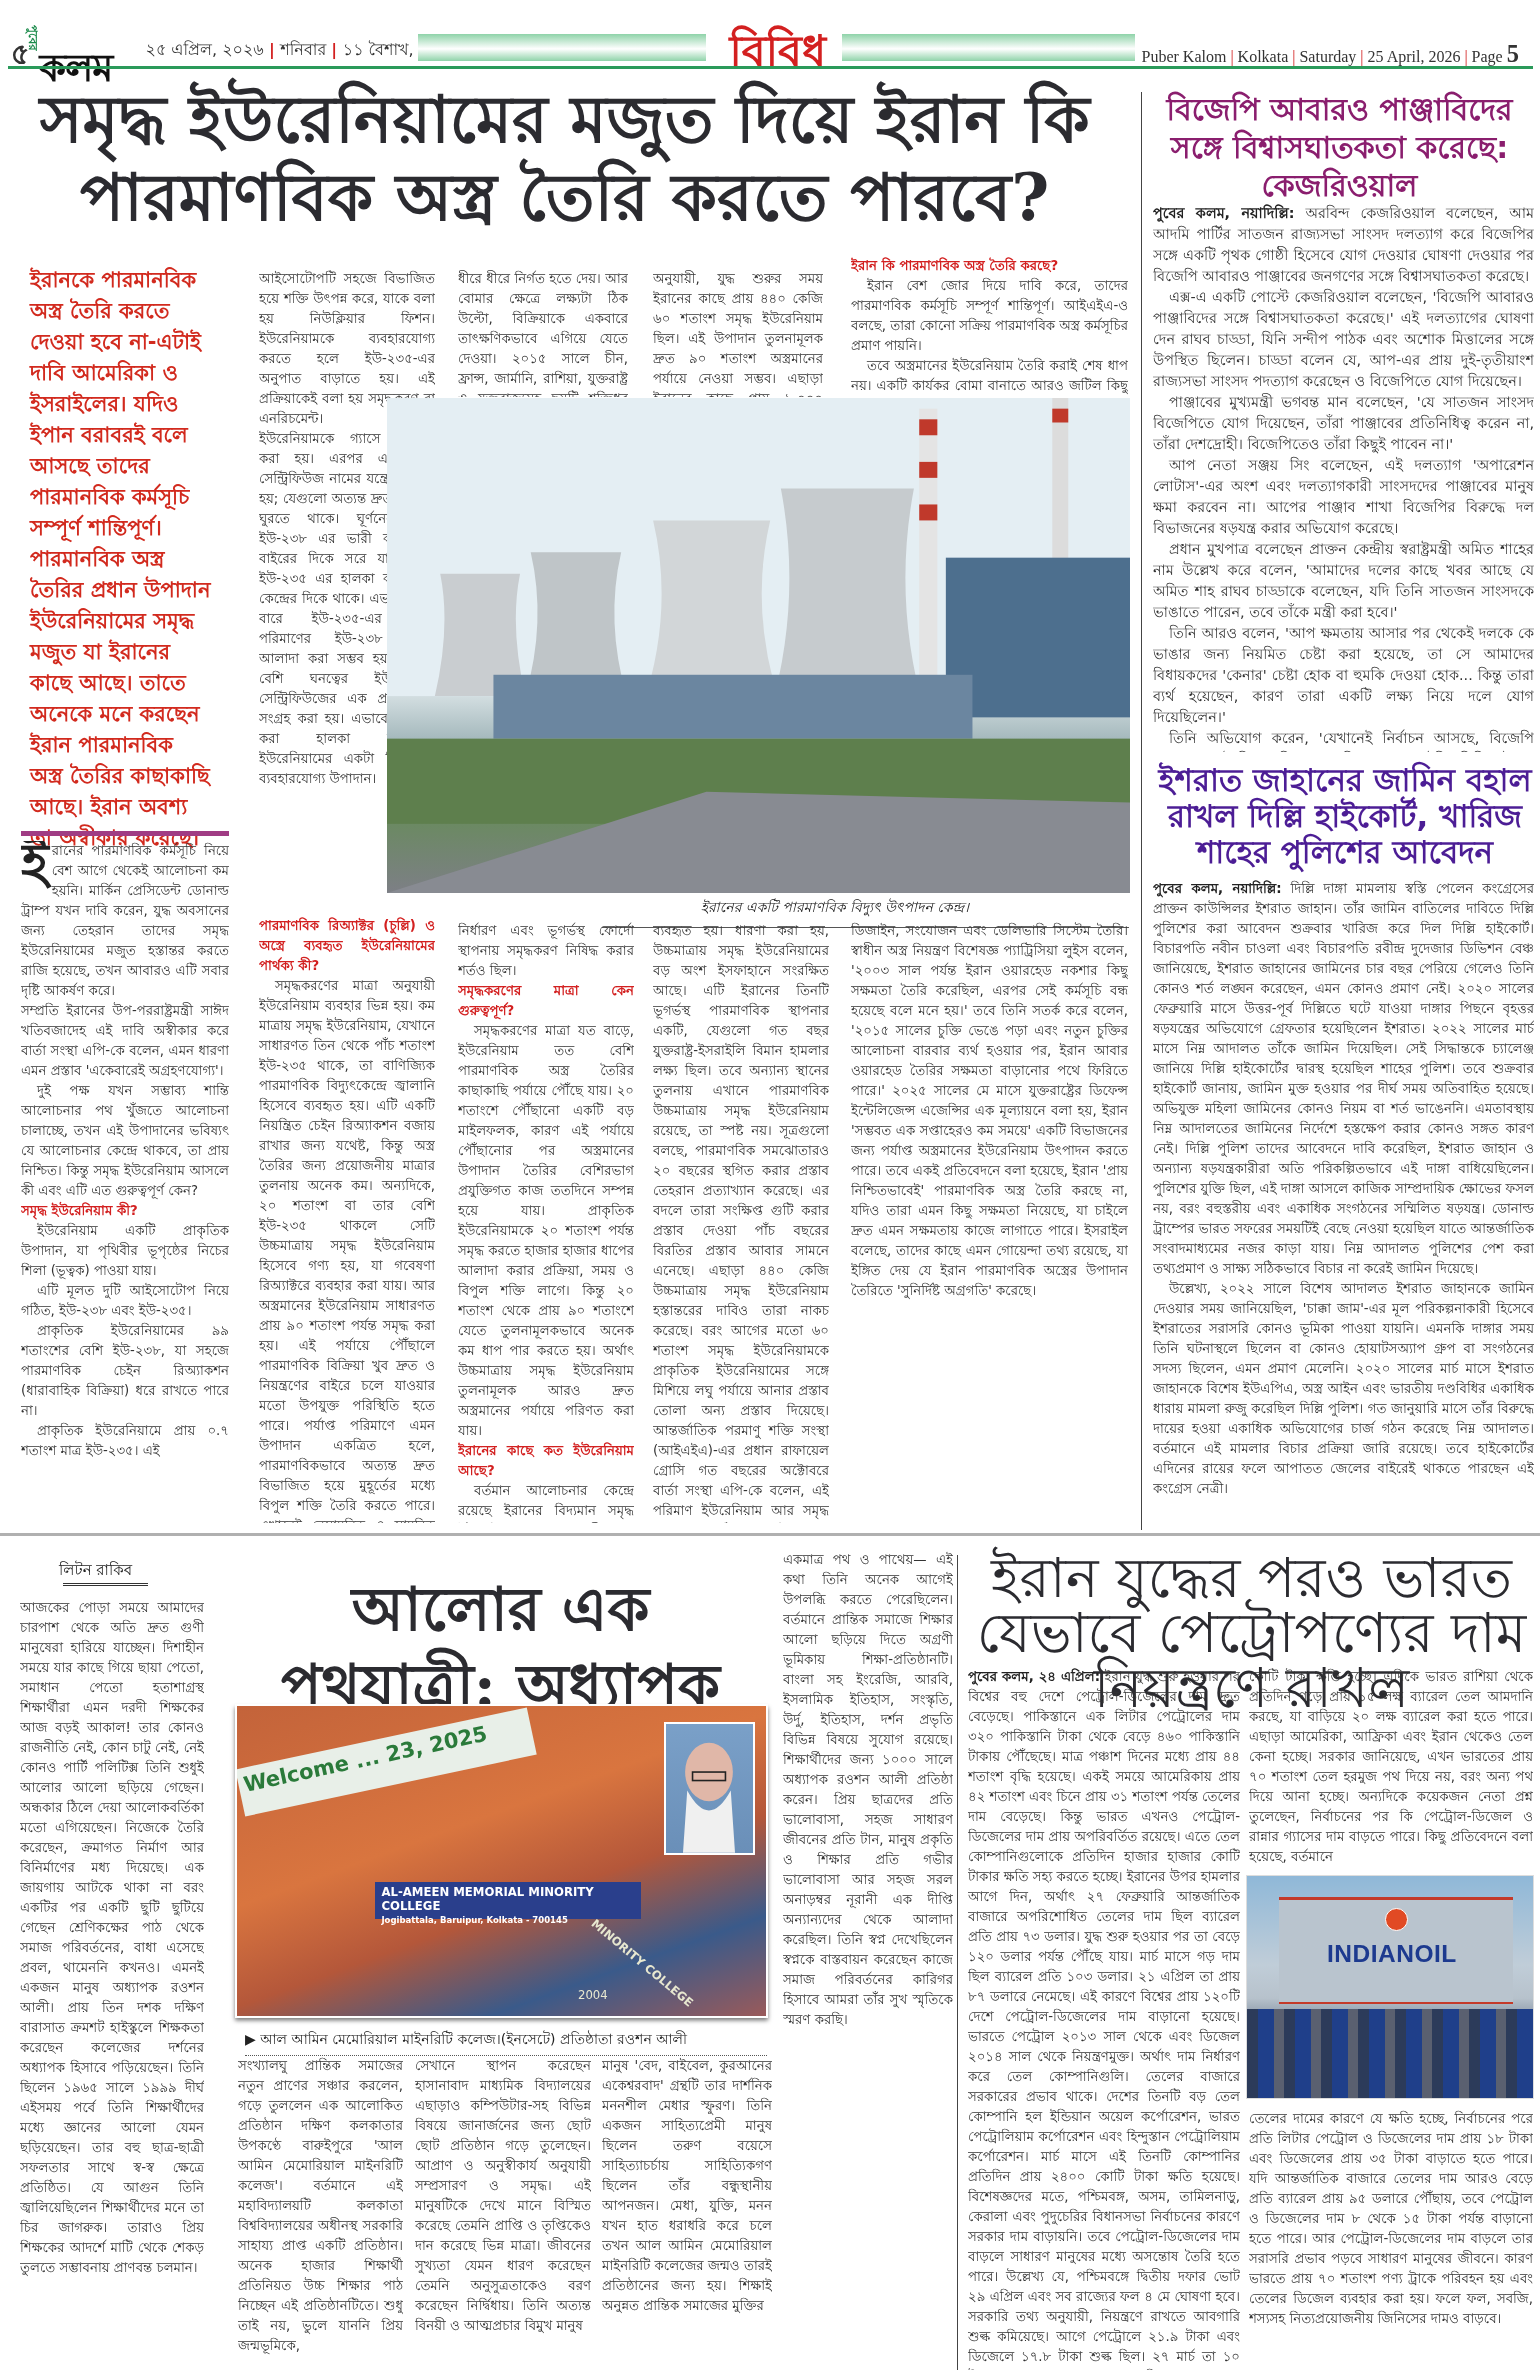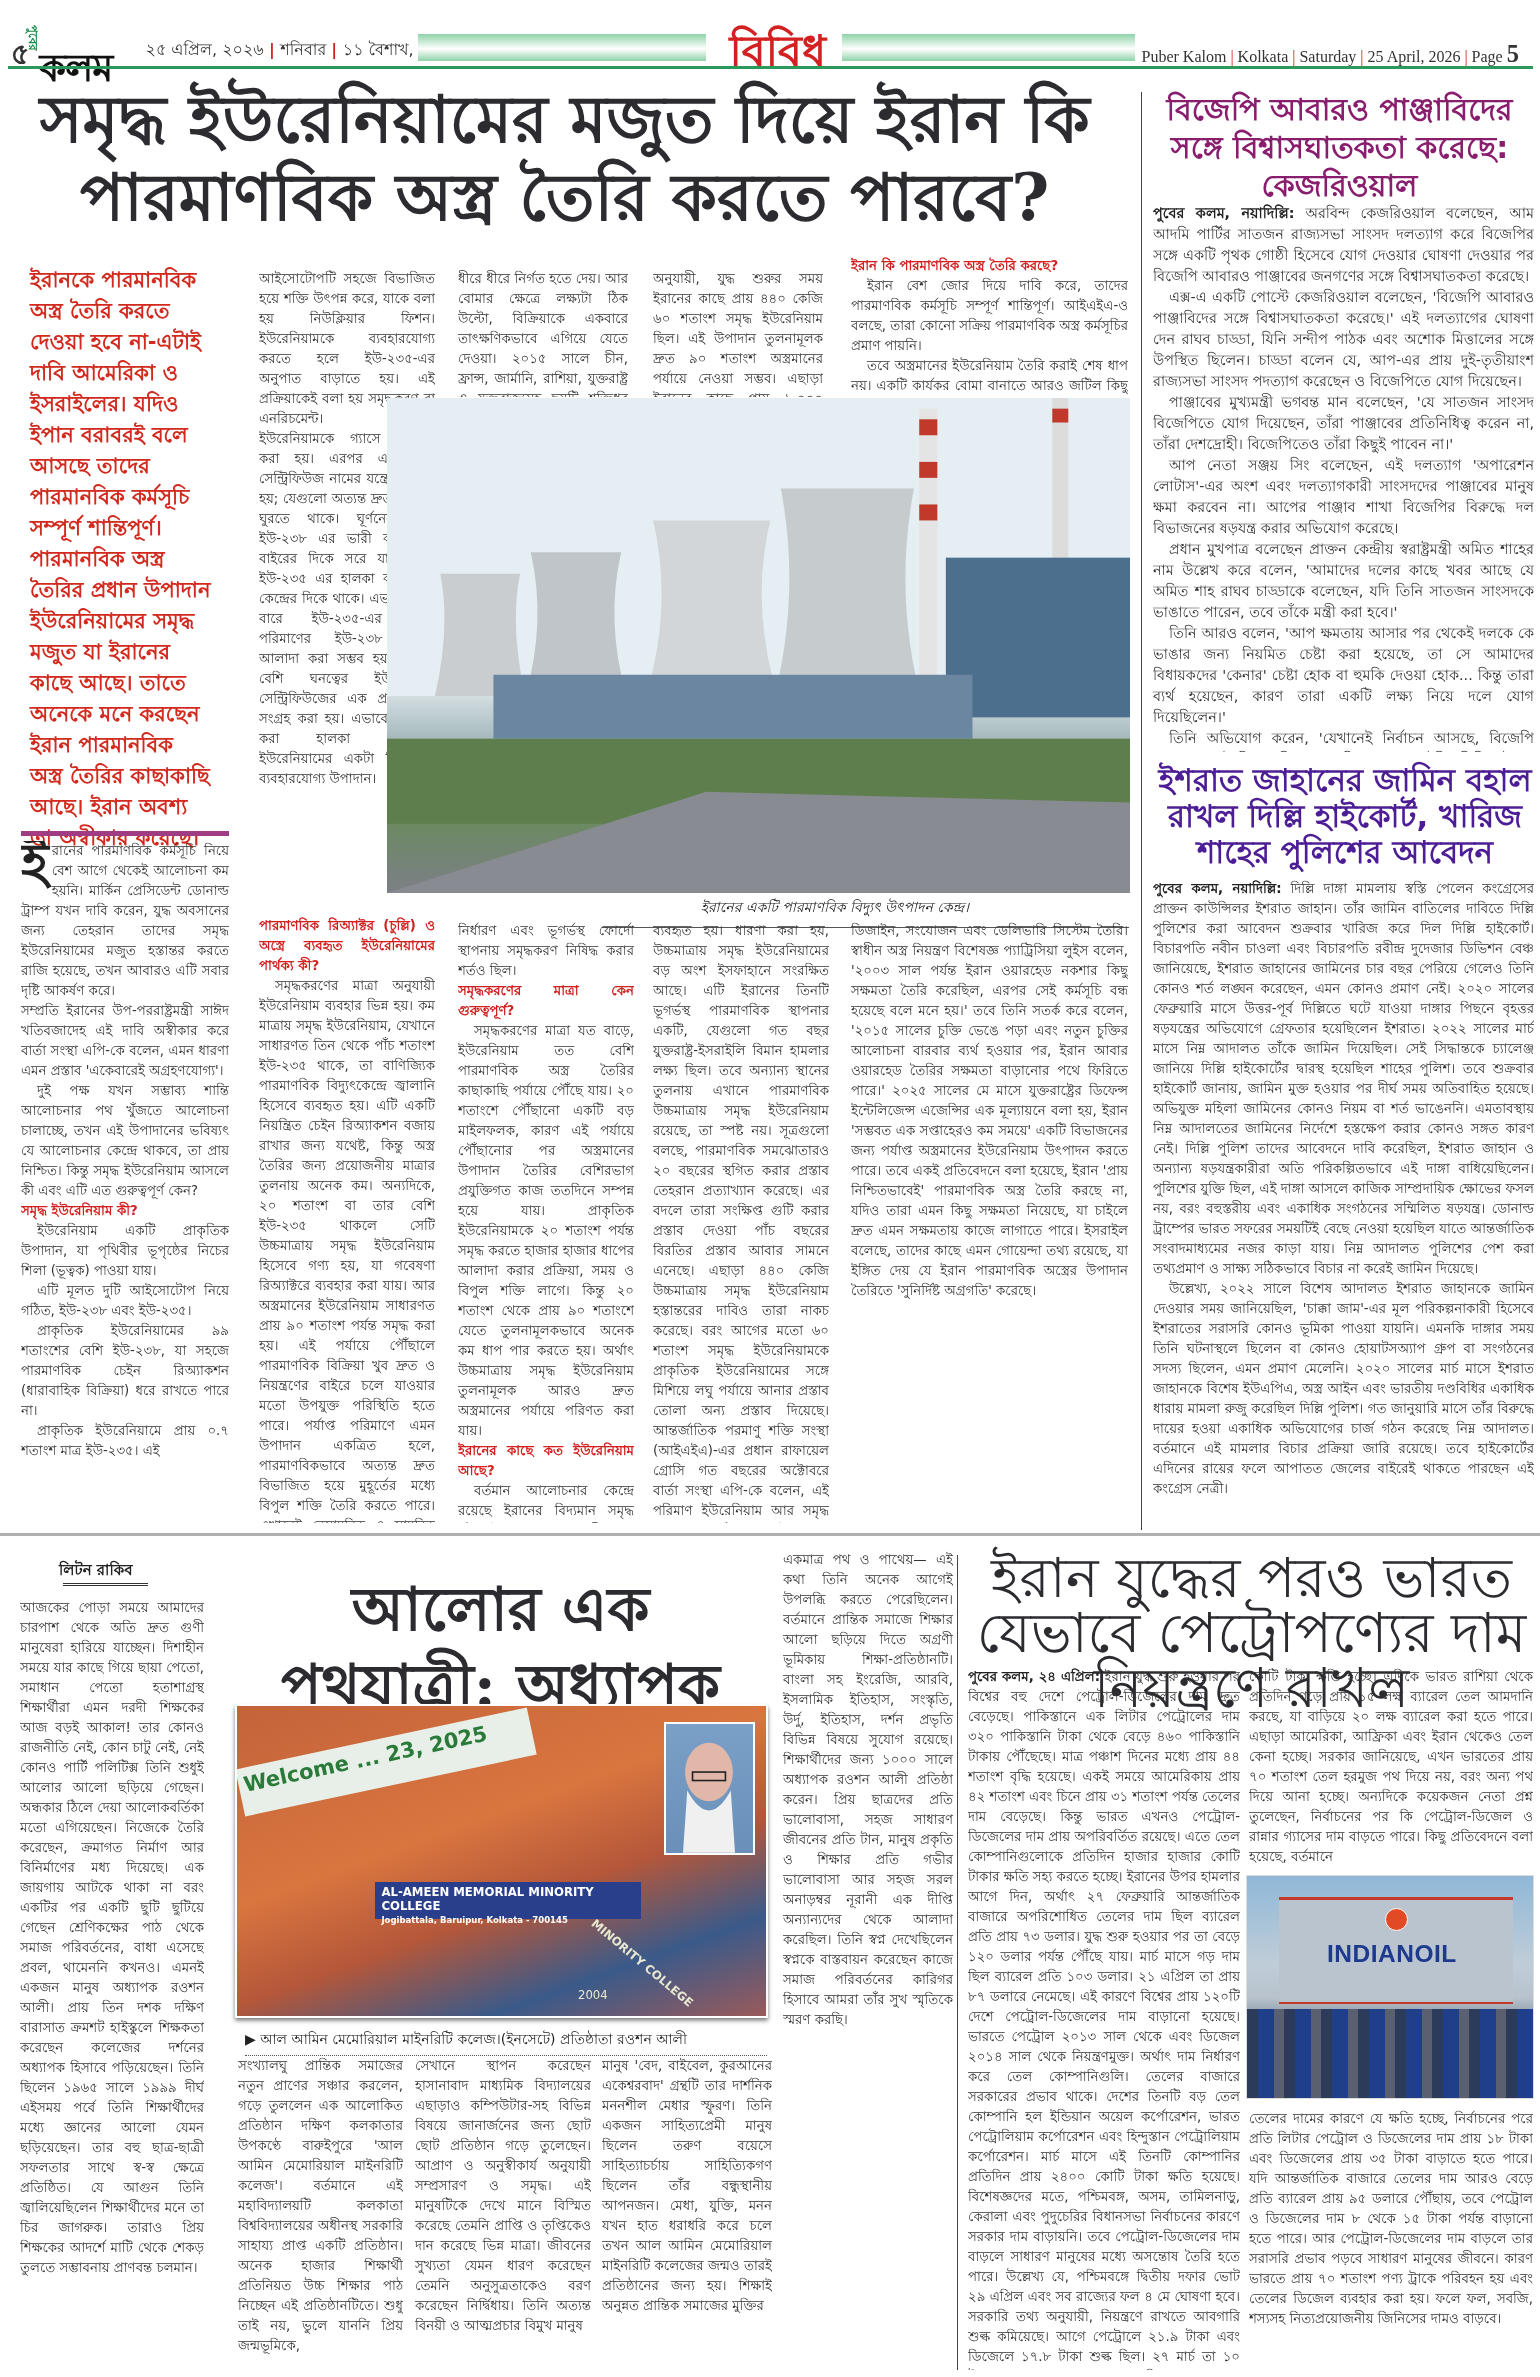--- a/index.html
+++ b/index.html
@@ -32,21 +32,21 @@
 .photo1{left:387px;top:398px;width:743px;height:495px;overflow:hidden;background:linear-gradient(#dde9f0 0%,#eef4f6 55%,#9fb4b8 70%,#6a8a60 85%,#7d7f86 100%)}
 .caption{font-style:italic;font-size:14px;color:#222}
 
 .h-purple{left:1145px;top:91px;width:389px;font-size:30px;line-height:38px;color:#8a1e6e;font-weight:bold;text-align:center}
 .h-dark{font-size:31px;line-height:36px;color:#4c1d95;font-weight:bold;text-align:center}
 .byline{font-weight:bold;color:#222}
 
 .gray-rule{left:0;top:1533px;width:1540px;height:3.2px;background:#b0b0b0}
 .h-bottom1{left:234px;top:1571px;width:533px;font-size:60px;line-height:77px;font-weight:900;text-align:center;color:#2b2b30;font-family:"DejaVu Serif",serif}
 .h-bottom2{left:964px;top:1551px;width:575px;font-size:55px;line-height:55px;font-weight:normal;text-align:center;color:#2b2b30}
-.author{left:59px;top:1558px;font-size:15px;font-weight:bold;color:#222}
+.author{left:59px;top:1558px;font-size:15px;font-weight:normal;color:#222}
 .dbl-rule{border-top:1.6px solid #333;border-bottom:0.5px solid #333;height:3.2px}
 .photo2{left:235px;top:1704px;width:533px;height:314px;overflow:hidden;background:linear-gradient(160deg,#c3633a 0%,#d9753f 40%,#b4573a 60%,#3a5a8a 80%,#9a5a5a 100%);box-shadow:0 3.2px 4.3px #777;border:2.1px solid #fff}
 .inset{right:10.7px;top:16px;width:91px;height:133px;background:linear-gradient(#7aa0c8,#6a8fb8);border:2.1px solid #fff}
 .photo3{left:1246px;top:1875px;width:288px;height:224px;background:linear-gradient(#8fb8d8 0%,#c0cdd8 40%,#b7c2cc 55%,#3a4a66 80%,#b8aaa0 100%);overflow:hidden;border:1.1px solid #ddd}
 .ioc{left:80px;top:64px;font-size:24.5px;font-weight:900;color:#1d3a8f;font-family:"Liberation Sans",sans-serif;letter-spacing:0.5px}
 .ioc-logo{left:138px;top:32px;width:23.4px;height:23.4px;border-radius:50%;background:#e14a24;border:1.6px solid #fff}
 </style>
 </head>
 <body>
 

